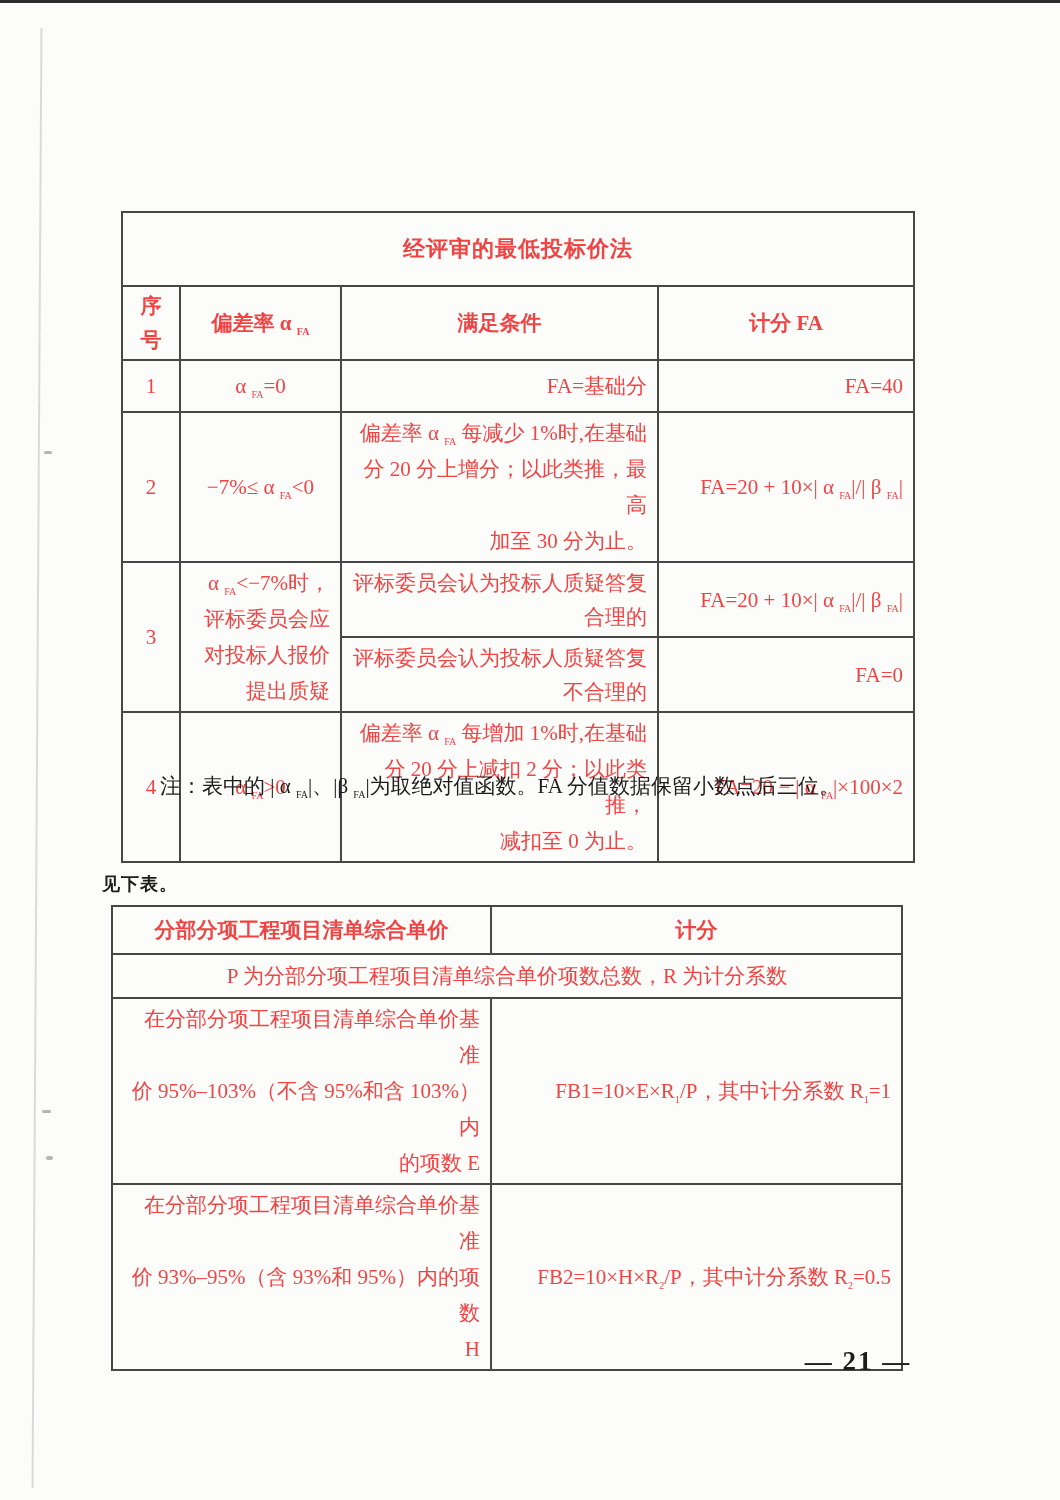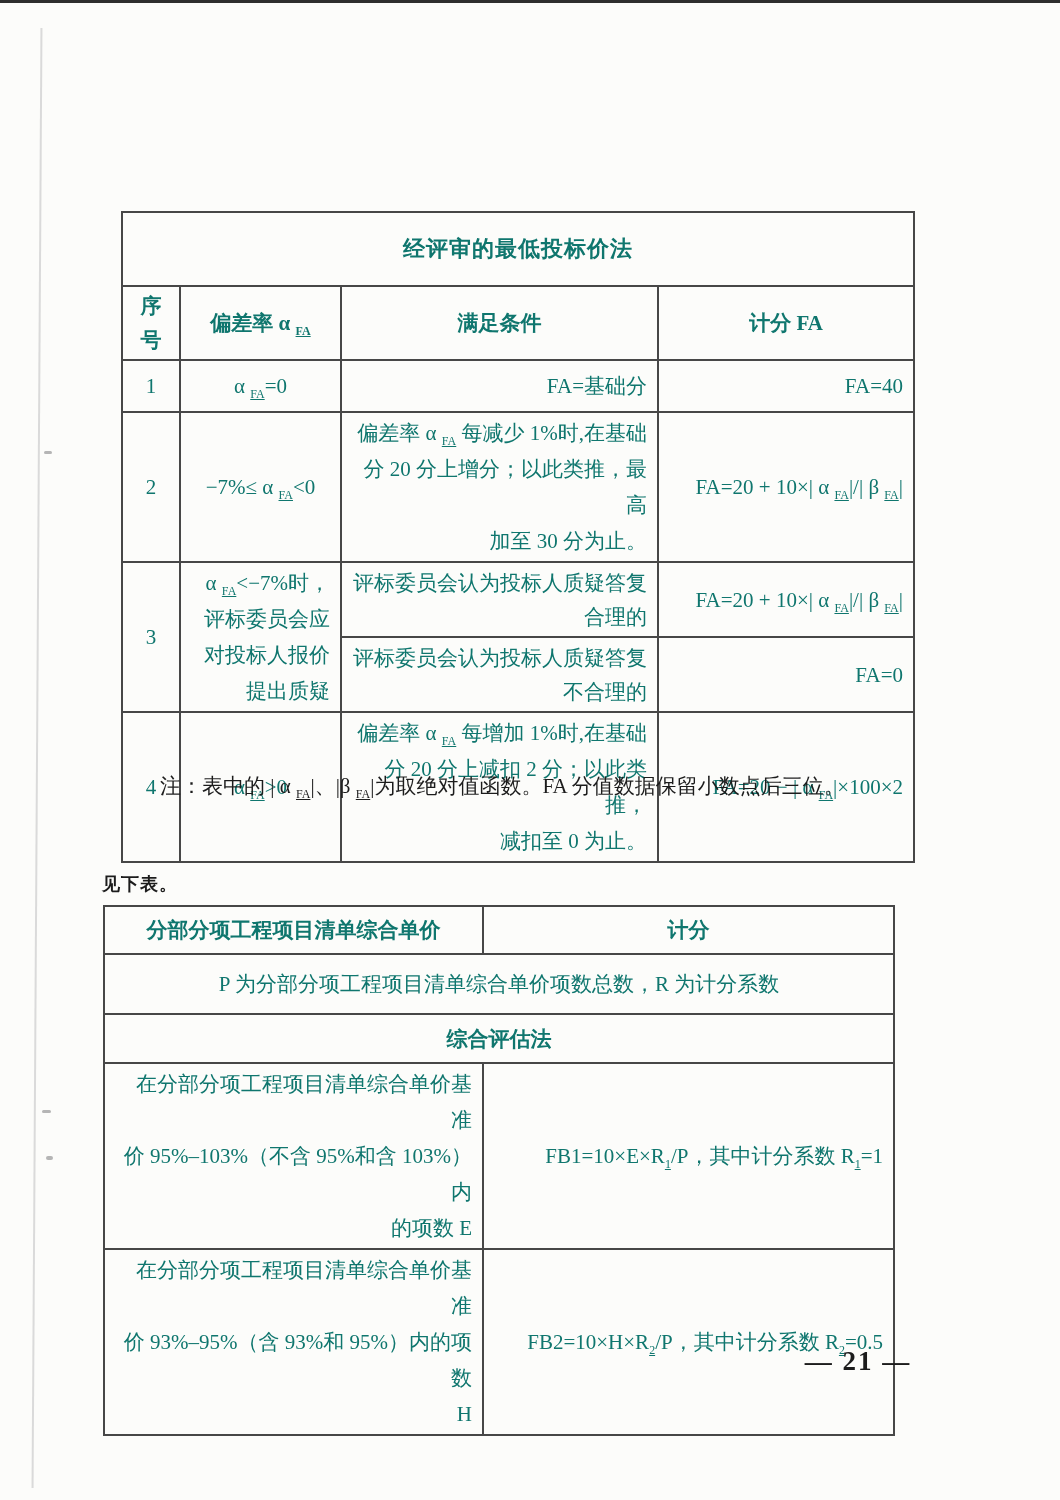--- a/index.html
+++ b/index.html
@@ -7,40 +7,40 @@
     position:relative;width:1060px;height:1500px;margin:0 auto;
     background:#fcfcfa;overflow:hidden;color:#1c1c1c;
     font-family:"Liberation Serif","DejaVu Serif",serif;
   }
   .topline{position:absolute;top:0;left:0;width:1060px;height:3px;background:#2e2e2e;}
   .scanline{position:absolute;left:36px;top:28px;width:2px;height:1460px;background:#cfcfcf;transform:rotate(0.35deg);opacity:.75;}
   .speck{position:absolute;background:#b5b5b5;border-radius:2px;}
   table{position:absolute;border-collapse:collapse;table-layout:fixed;}
   td{
     border:2px solid #474747;font-size:21px;line-height:34px;
-    vertical-align:middle;padding:2px 10px;color:#0f766e;
+    vertical-align:middle;padding:2px 10px;color:#ef4444;
   }
-  sub{font-size:12px;vertical-align:-5px;line-height:0;text-decoration:underline;}
+  sub{font-size:10px;vertical-align:-5px;line-height:0;}
   .c{text-align:center;}
   .l{text-align:right;margin-left:27px;}
   .b{font-weight:bold;}
   .fs22{font-size:22px;letter-spacing:1px;}
   .lh36{line-height:36px;}
   .pl14{padding-left:14px;}
   .pl20{padding-left:6px;}
   
   .t1{left:121px;top:211px;width:792px;}
   .t1 col.c1{width:58px;}  .t1 col.c2{width:161px;}
   .t1 col.c3{width:317px;} .t1 col.c4{width:256px;}
   tr.rt{height:74px;} tr.rh{height:55px;} tr.r1{height:52px;}
   tr.r2{height:110px;} tr.r3a{height:71px;} tr.r3b{height:74px;} tr.r4{height:108px;}
   
-  .t2{left:103px;top:905px;width:790px;border-radius:15px;}
+  .t2{left:111px;top:905px;width:790px;border-radius:15px;}
   .t2 col.d1{width:379px;} .t2 col.d2{width:411px;}
-  tr.s1{height:48px;} tr.s2{height:60px;} tr.s3{height:49px;}
+  tr.s1{height:48px;} tr.s2{height:44px;} tr.s3{height:49px;}
   tr.s4{height:109px;} tr.s5{height:110px;}
   tr.s2 td{border-bottom-width:1px;border-bottom-color:#9b9b9b;}
   .note{position:absolute;left:160px;top:770px;width:730px;font-size:21px;line-height:32px;}
   .hl1{position:absolute;left:150px;top:820px;font-size:27px;font-weight:bold;letter-spacing:1px;white-space:nowrap;}
   .hl2{position:absolute;left:102px;top:872px;font-size:18px;font-weight:bold;letter-spacing:1px;white-space:nowrap;}
   .pagenum{position:absolute;left:778px;top:1346px;width:160px;text-align:center;font-size:27px;font-weight:bold;letter-spacing:2px;}
 </style>
 </head>
 <body>
 
@@ -110,23 +110,20 @@
         <col class="d2">
       </colgroup>
     <tbody>
         <tr class="s1">
       <td class="c b">分部分项工程项目清单综合单价</td>
       <td class="c b">计分</td>
     </tr>
     <tr class="s2">
       <td colspan="2" class="c">P 为分部分项工程项目清单综合单价项数总数，R 为计分系数</td>
     </tr>
-    <tr class="s3">
-      <td colspan="2" class="c b">综合评估法</td>
-    </tr>
     <tr class="s4">
       <td class="l lh36 pl14">在分部分项工程项目清单综合单价基准<br>价 95%–103%（不含 95%和含 103%）内<br>的项数 E</td>
       <td class="l">FB1=10×E×R<sub>1</sub>/P，其中计分系数 R<sub>1</sub>=1</td>
     </tr>
     <tr class="s5">
       <td class="l lh36 pl14">在分部分项工程项目清单综合单价基准<br>价 93%–95%（含 93%和 95%）内的项数<br>H</td>
       <td class="l">FB2=10×H×R<sub>2</sub>/P，其中计分系数 R<sub>2</sub>=0.5</td>
     </tr>
   </tbody>
     </table>

